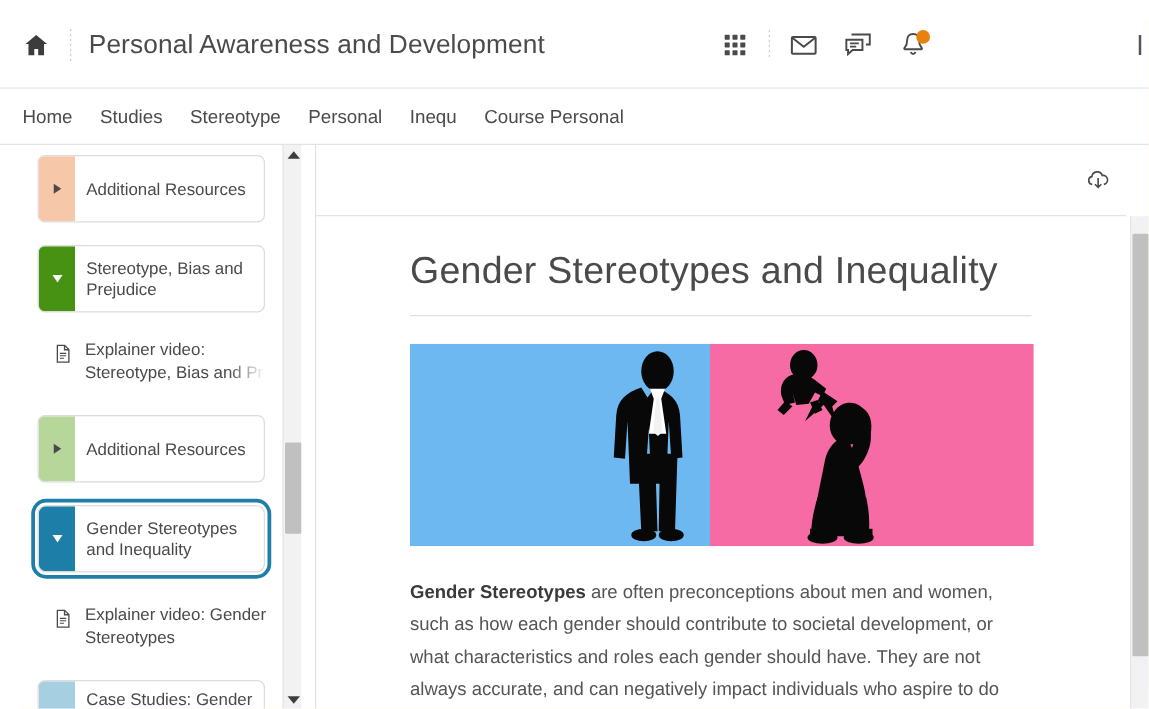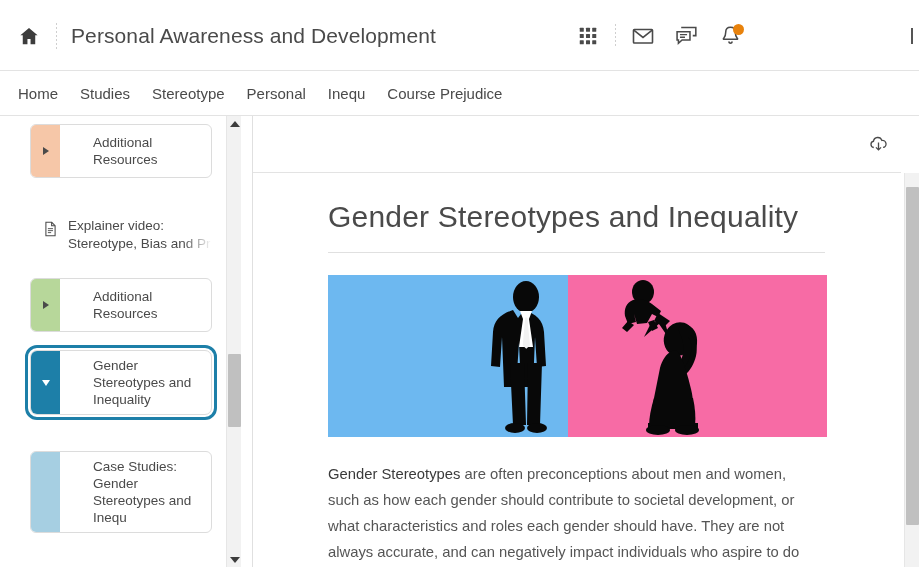--- a/index.html
+++ b/index.html
@@ -132,21 +132,20 @@
     align-self: stretch;
     flex: 0 0 auto;
     display:flex; align-items:center; justify-content:center;
   }
   .module .mlabel {
     font-size: 13.5px;
     color: #4a4a4a;
     line-height: 17px;
     padding: 6px 8px 6px 9px;
     flex: 1 1 auto;
-    margin-left: 24px;
   }
   .tri-right {
     width:0; height:0;
     border-left: 6px solid #4a4a4a;
     border-top: 4.5px solid transparent;
     border-bottom: 4.5px solid transparent;
   }
   .tri-down {
     width:0; height:0;
     border-top: 6px solid #ffffff;
@@ -255,21 +254,21 @@
   .hero-right { flex: 1 1 auto; position: relative; }
   .hero svg { position:absolute; bottom:0; }
 
   .doc-para {
     margin-top: 24px;
     width: 490px;
     font-size: 14.8px;
     line-height: 26px;
     color: #555;
   }
-  .doc-para b { color:#3a3a3a; font-weight: 400; }
+  .doc-para b { color:#3a3a3a; font-weight: 700; }
 
   
   .ct-scroll {
     position:absolute; top:57px; right:0;
     width:15px; height:394px;
     background:#f2f2f2;
     border-left:1px solid #e6e6e6;
   }
   .ct-thumb {
     position:absolute; left:1px; width:13px;
@@ -337,37 +336,43 @@
 
     <span class="header-right-stub"></span>
   </div>
 
   <div class="navbar">
     <a class="nav-item">Home</a>
     <a class="nav-item">Studies</a>
     <a class="nav-item">Stereotype</a>
     <a class="nav-item">Personal</a>
     <a class="nav-item">Inequ</a>
-    <a class="nav-item">Course Prejudice</a>
+    <a class="nav-item">Course Personal</a>
   </div>
 
   <div class="body-split">
 
     <div class="sidebar">
       <div class="toc">
 
         <div class="module" style="background:#fff;">
           <span class="accent" style="background:#f6c7a8;">
             <span class="tri-right on-light"></span>
           </span>
           <span class="mlabel">Additional Resources</span>
         </div>
 
         <div class="gap-md"></div>
 
+        <div class="module">
+          <span class="accent" style="background:#479212;">
+            <span class="tri-down"></span>
+          </span>
+          <span class="mlabel">Stereotype, Bias and Prejudice</span>
+        </div>
 
         <div class="gap-sm"></div>
 
         <div class="topic">
           <span class="doc-icon">
             <svg viewBox="0 0 24 24" width="17" height="20" fill="none" stroke="currentColor" stroke-width="1.5">
               <path d="M5.5 2.5h8.2l4.8 4.8v14.2H5.5z"></path>
               <path d="M13.6 2.6v4.9h4.8"></path>
               <path d="M8.3 11.5h7.2M8.3 14.3h7.2M8.3 17.1h4.6" stroke-width="1.3"></path>
             </svg>
@@ -391,20 +396,30 @@
 
         <div class="module selected">
           <span class="accent" style="background:#1d7fa8;">
             <span class="tri-down"></span>
           </span>
           <span class="mlabel">Gender Stereotypes and Inequality</span>
         </div>
 
         <div class="gap-md"></div>
 
+        <div class="topic">
+          <span class="doc-icon">
+            <svg viewBox="0 0 24 24" width="17" height="20" fill="none" stroke="currentColor" stroke-width="1.5">
+              <path d="M5.5 2.5h8.2l4.8 4.8v14.2H5.5z"></path>
+              <path d="M13.6 2.6v4.9h4.8"></path>
+              <path d="M8.3 11.5h7.2M8.3 14.3h7.2M8.3 17.1h4.6" stroke-width="1.3"></path>
+            </svg>
+          </span>
+          <span class="tlabel">Explainer video: Gender Stereotypes</span>
+        </div>
 
         <div class="gap-md"></div>
 
         <div class="module">
           <span class="accent" style="background:#a6cfe2;">
             
           </span>
           <span class="mlabel">Case Studies: Gender Stereotypes and Inequ</span>
         </div>
 

